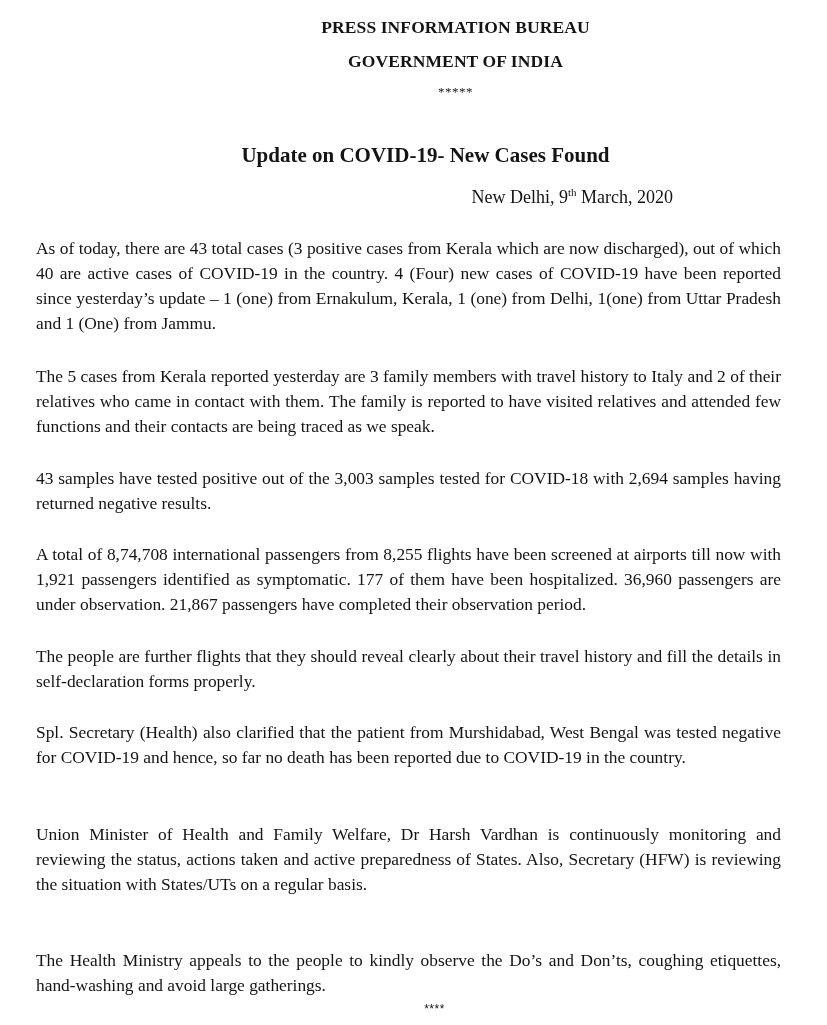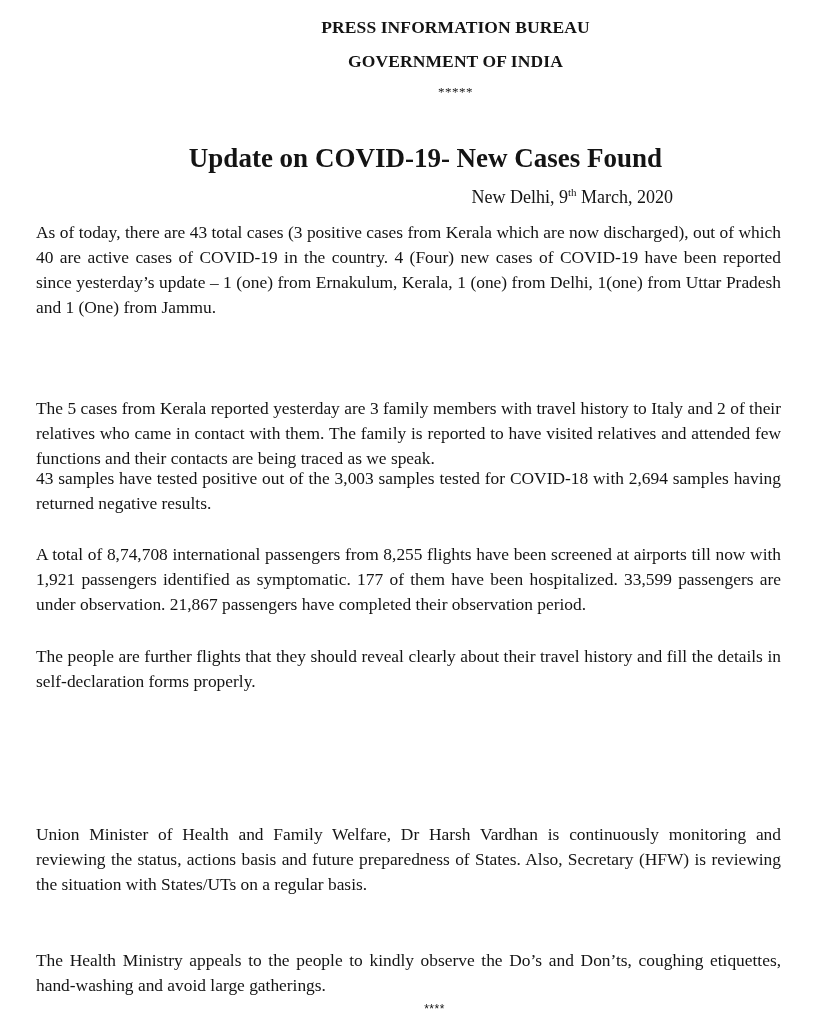--- a/index.html
+++ b/index.html
@@ -41,21 +41,21 @@
     }
     .title {
       position: absolute;
       top: 143px;
       left: 0;
       width: 827px;
       padding-left: 24px;
       box-sizing: border-box;
       text-align: center;
       font-weight: bold;
-      font-size: 27px;
+      font-size: 21px;
     }
     .dateline {
       position: absolute;
       top: 187px;
       right: 47px;
       font-size: 18px;
     }
     .dateline sup {
       font-size: 11px;
       vertical-align: 7px;
@@ -63,22 +63,22 @@
     }
     .body-text {
       position: absolute;
       left: 36px;
       width: 745px;
       font-size: 17.4px;
       line-height: 25px;
       text-align: justify;
       margin: 0;
     }
-    #para-1 { top: 220px; }
-    #para-2 { top: 364px; margin-top: 32px; }
+    #para-1 { top: 236px; }
+    #para-2 { top: 364px; }
     #para-3 { top: 466px; }
     #para-4 { top: 542px; }
     #para-5 { top: 644px; }
     #para-6 { top: 720px; }
     #para-7 { top: 822px; }
     #para-8 { top: 948px; }
     .stars-bottom {
       position: absolute;
       top: 1002px;
       left: 0;
@@ -100,20 +100,21 @@
   <div id="gov-name" class="header-line">GOVERNMENT OF INDIA</div>
   <div id="stars-top" class="header-line">*****</div>
 
   <div class="title">Update on COVID-19- New Cases Found</div>
 
   <div class="dateline"><span>New Delhi, 9</span><sup>th</sup><span> March, 2020</span></div>
 
   <p id="para-1" class="body-text">As of today, there are 43 total cases (3 positive cases from Kerala which are now discharged), out of which 40 are active cases of COVID-19 in the country. 4 (Four) new cases of COVID-19 have been reported since yesterday’s update – 1 (one) from Ernakulum, Kerala, 1 (one) from Delhi, 1(one) from Uttar Pradesh and 1 (One) from Jammu.</p>
   <p id="para-2" class="body-text">The 5 cases from Kerala reported yesterday are 3 family members with travel history to Italy and 2 of their relatives who came in contact with them. The family is reported to have visited relatives and attended few functions and their contacts are being traced as we speak.</p>
   <p id="para-3" class="body-text">43 samples have tested positive out of the 3,003 samples tested for COVID-18 with 2,694 samples having returned negative results.</p>
-  <p id="para-4" class="body-text">A total of 8,74,708 international passengers from 8,255 flights have been screened at airports till now with 1,921 passengers identified as symptomatic. 177 of them have been hospitalized. 33,599 passengers are under observation. 21,867 passengers have completed their observation period.</p>
+  <p id="para-4" class="body-text">A total of 8,74,708 international passengers from 8,255 flights have been screened at airports till now with 1,921 passengers identified as symptomatic. 177 of them have been hospitalized. 36,960 passengers are under observation. 21,867 passengers have completed their observation period.</p>
   <p id="para-5" class="body-text">The people are further flights that they should reveal clearly about their travel history and fill the details in self-declaration forms properly.</p>
-  <p id="para-7" class="body-text">Union Minister of Health and Family Welfare, Dr Harsh Vardhan is continuously monitoring and reviewing the status, actions basis and future preparedness of States. Also, Secretary (HFW) is reviewing the situation with States/UTs on a regular basis.</p>
+  <p id="para-6" class="body-text">Spl. Secretary (Health) also clarified that the patient from Murshidabad, West Bengal was tested negative for COVID-19 and hence, so far no death has been reported due to COVID-19 in the country.</p>
+  <p id="para-7" class="body-text">Union Minister of Health and Family Welfare, Dr Harsh Vardhan is continuously monitoring and reviewing the status, actions taken and active preparedness of States. Also, Secretary (HFW) is reviewing the situation with States/UTs on a regular basis.</p>
   <p id="para-8" class="body-text">The Health Ministry appeals to the people to kindly observe the Do’s and Don’ts, coughing etiquettes, hand-washing and avoid large gatherings.</p>
 
   <div class="stars-bottom">****</div>
 
 </div>
 
 </body></html>

